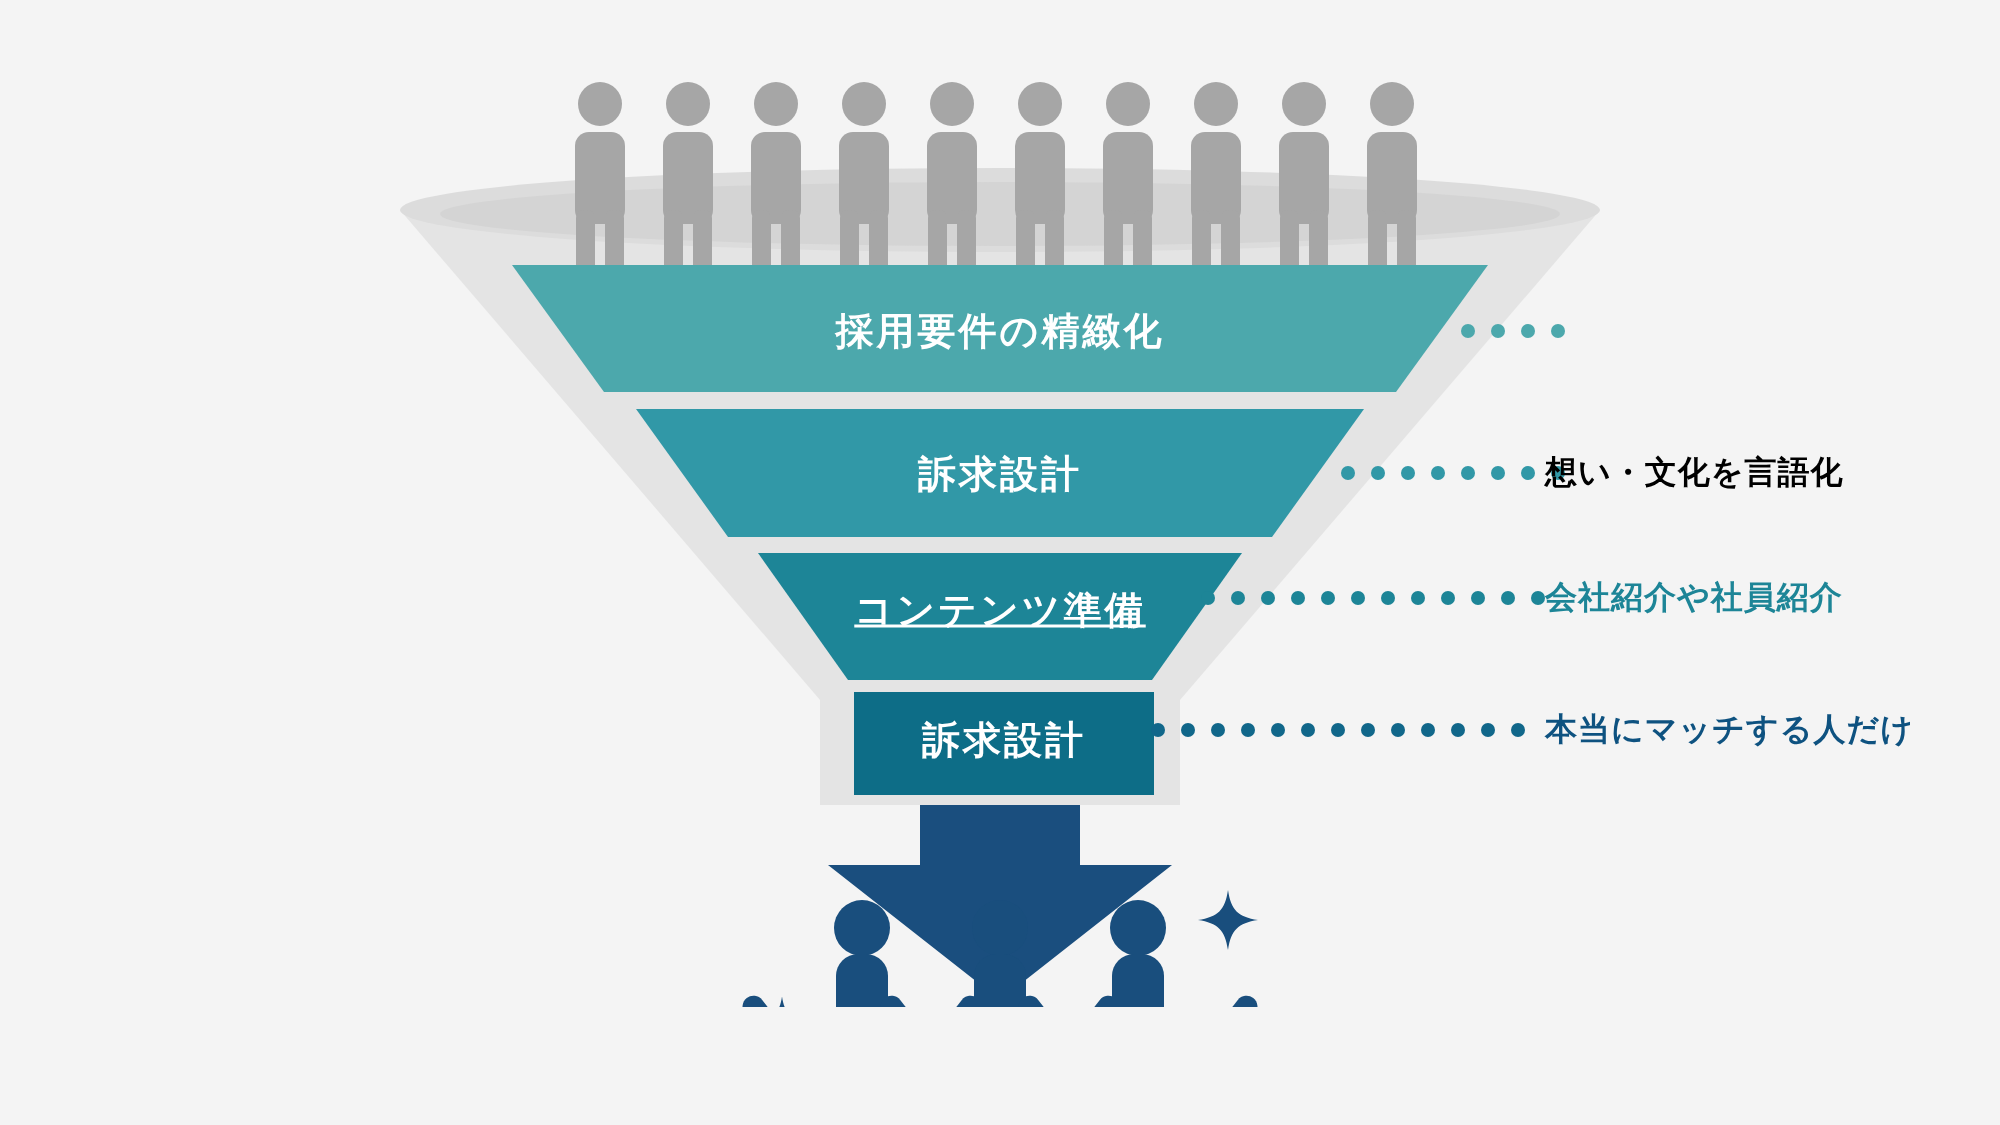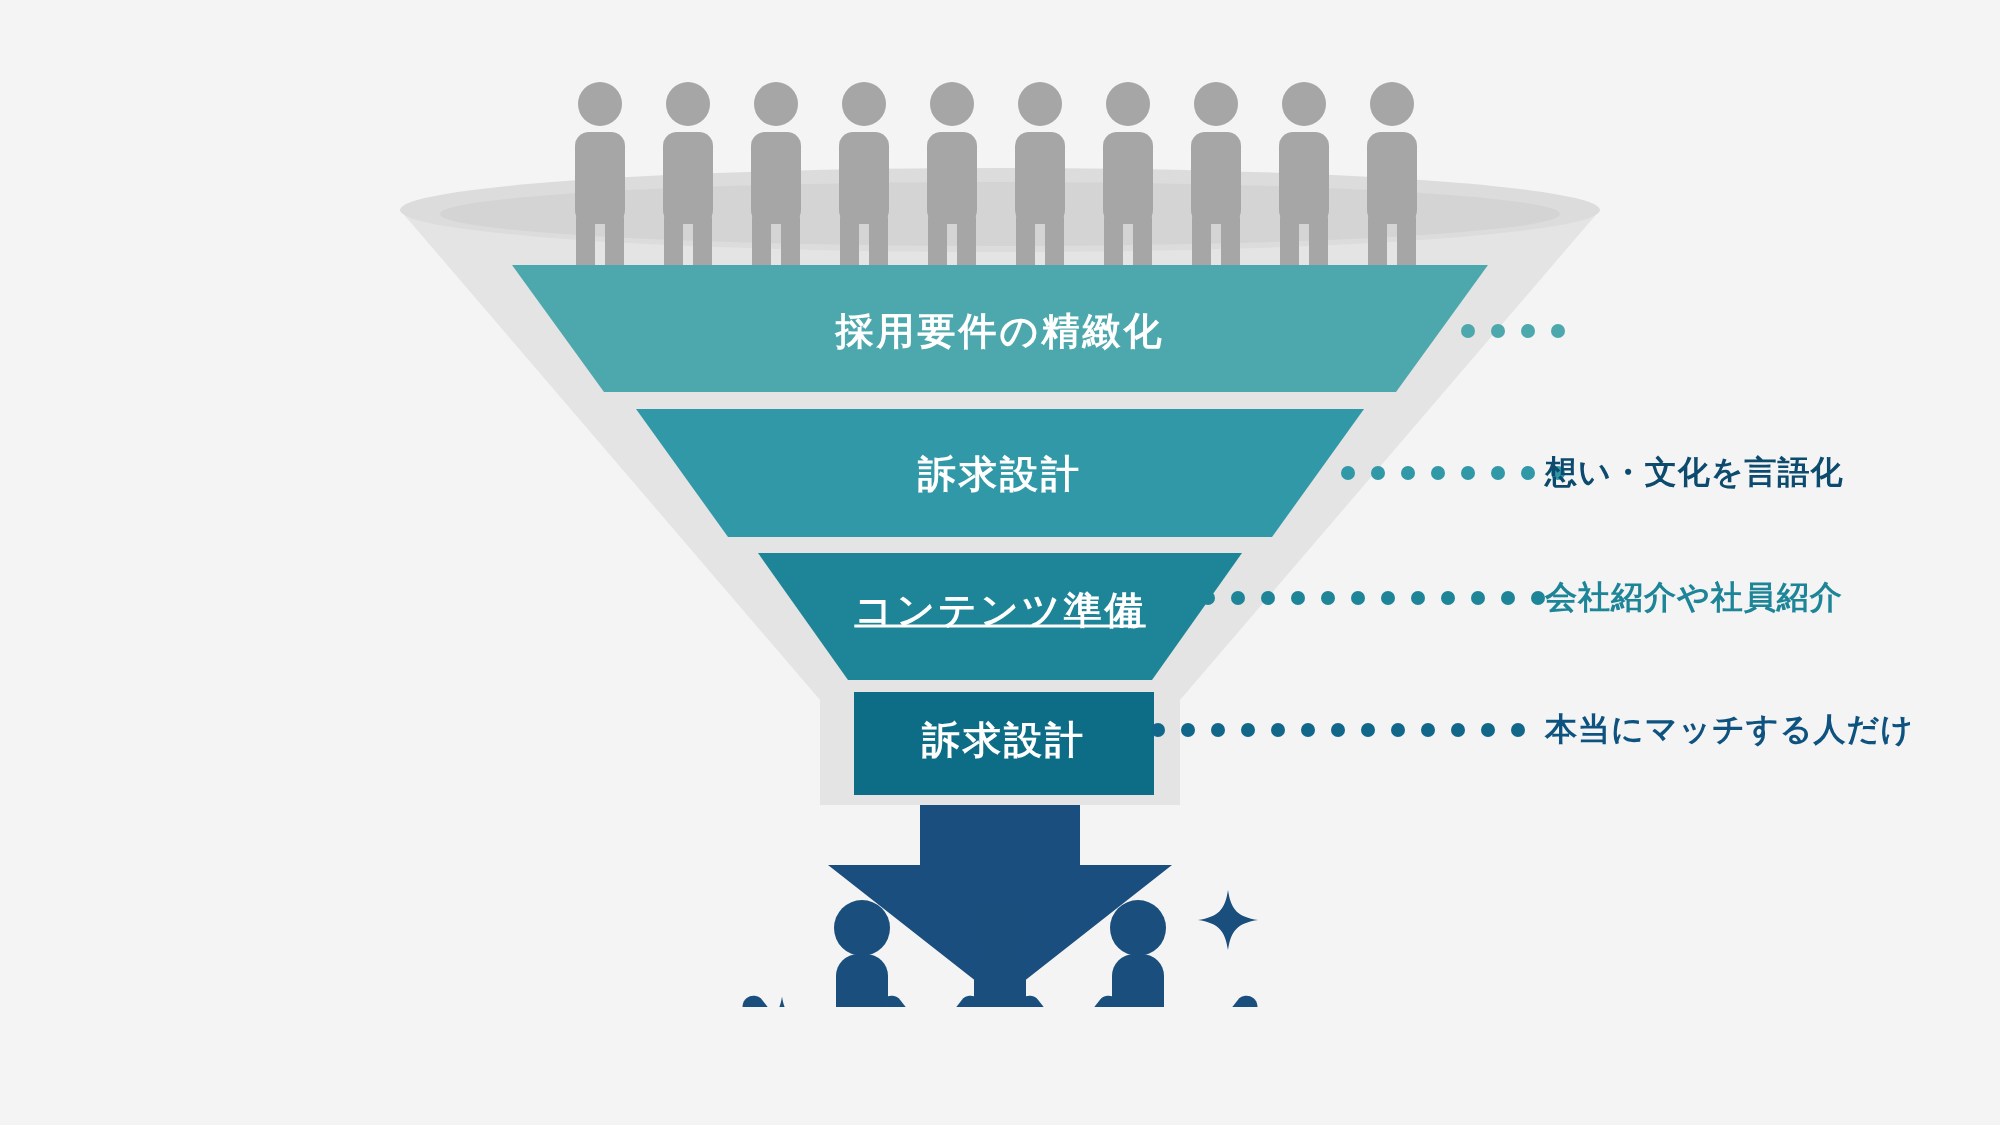--- a/index.html
+++ b/index.html
@@ -178,19 +178,19 @@
 
   <div class="stage-label" style="left:1000px; top:331px;">採用要件の精緻化</div>
 
   <div class="stage-label" style="left:1000px; top:474px;">訴求設計</div>
 
   <div class="stage-label" style="left:1000px; top:610px;text-decoration:underline;">コンテンツ準備</div>
 
   <div class="stage-label" style="left:1004px; top:740px;">訴求設計</div>
 
 
-  <div class="annot-label" style="left:1545px; top:473px; color:#0c4a6e;">想い・文化を言語化</div>
+  <div class="annot-label" style="left:1545px; top:473px; color:#000000;">想い・文化を言語化</div>
 
   <div class="annot-label" style="left:1545px; top:730px; color:#0e5280;">本当にマッチする人だけ</div>
 
   <div class="annot-label" style="left:1545px; top:598px; color:#1d8597;">会社紹介や社員紹介</div>
 
 </div>
 
 </body></html>

